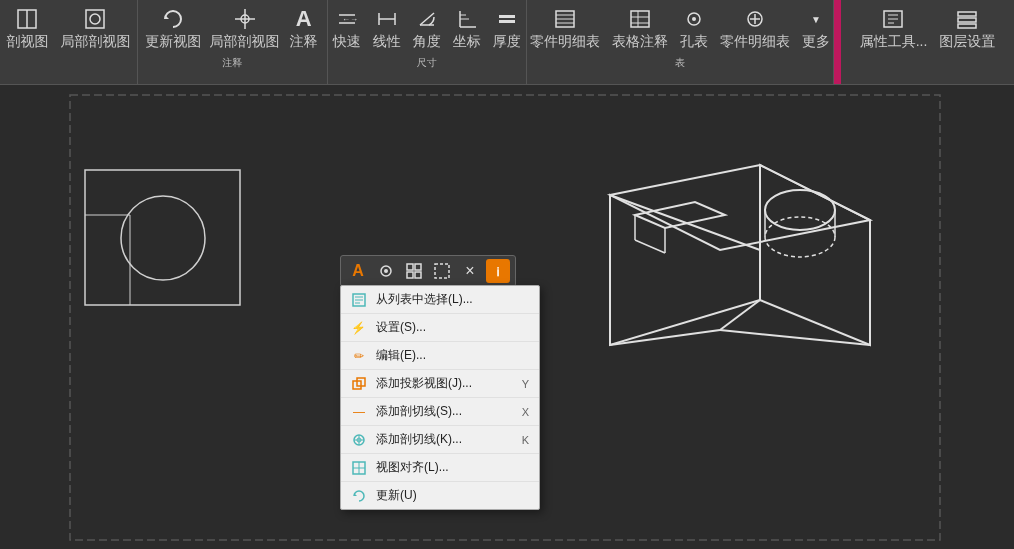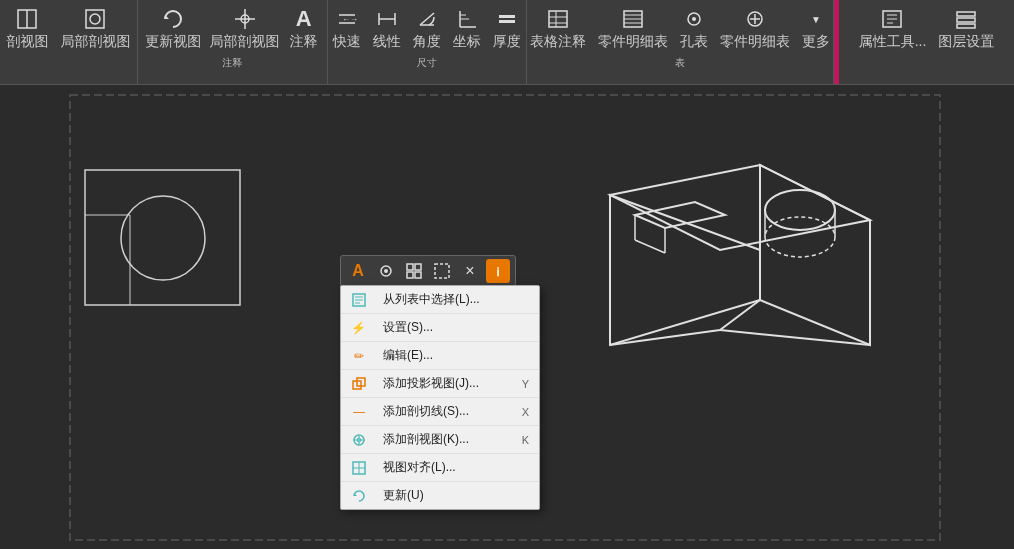--- a/index.html
+++ b/index.html
@@ -88,21 +88,21 @@
       box-shadow: 3px 3px 8px rgba(0,0,0,0.4);
     }
 
     .ctx-menu-item {
       display: flex;
       align-items: center;
       padding: 5px 10px;
       cursor: pointer;
       color: #222;
       font-size: 12px;
-      gap: 16px;
+      gap: 9px;
       border-bottom: 1px solid #e0e0e0;
       position: relative;
     }
     .ctx-menu-item:last-child { border-bottom: none; }
 
     .ctx-menu-item .menu-icon {
       width: 16px;
       height: 16px;
       display: flex;
       align-items: center;
@@ -286,37 +286,37 @@
     <div class="toolbar-section-label">尺寸</div>
   </div>
 
 
   <div class="toolbar-section" style="min-width:180px;">
     <div class="toolbar-row">
       <div class="tb-large-btn">
         <div class="tb-icon">
           <svg width="22" height="24" viewBox="0 0 22 24">
               <rect x="2" y="4" width="18" height="16" fill="none" stroke="#ddd" stroke-width="1.5"></rect>
+              <line x1="2" y1="8" x2="20" y2="8" stroke="#ddd" stroke-width="1"></line>
+              <line x1="2" y1="12" x2="20" y2="12" stroke="#ddd" stroke-width="1"></line>
+              <line x1="2" y1="16" x2="20" y2="16" stroke="#ddd" stroke-width="1"></line>
+            </svg>
+        </div>
+        <div class="tb-label">零件明细表</div>
+      </div>
+      <div class="tb-large-btn">
+        <div class="tb-icon">
+          <svg width="22" height="24" viewBox="0 0 22 24">
+              <rect x="2" y="4" width="18" height="16" fill="none" stroke="#ddd" stroke-width="1.5"></rect>
               <line x1="2" y1="10" x2="20" y2="10" stroke="#ddd" stroke-width="1"></line>
               <line x1="2" y1="16" x2="20" y2="16" stroke="#ddd" stroke-width="1"></line>
               <line x1="9" y1="4" x2="9" y2="20" stroke="#ddd" stroke-width="1"></line>
             </svg>
         </div>
         <div class="tb-label">表格注释</div>
-      </div>
-      <div class="tb-large-btn">
-        <div class="tb-icon">
-          <svg width="22" height="24" viewBox="0 0 22 24">
-              <rect x="2" y="4" width="18" height="16" fill="none" stroke="#ddd" stroke-width="1.5"></rect>
-              <line x1="2" y1="8" x2="20" y2="8" stroke="#ddd" stroke-width="1"></line>
-              <line x1="2" y1="12" x2="20" y2="12" stroke="#ddd" stroke-width="1"></line>
-              <line x1="2" y1="16" x2="20" y2="16" stroke="#ddd" stroke-width="1"></line>
-            </svg>
-        </div>
-        <div class="tb-label">零件明细表</div>
       </div>
       <div class="tb-large-btn">
         <div class="tb-icon">
           <svg width="22" height="24" viewBox="0 0 22 24">
               <circle cx="11" cy="12" r="6" fill="none" stroke="#ddd" stroke-width="1.5"></circle>
               <circle cx="11" cy="12" r="2" fill="#ddd"></circle>
             </svg>
         </div>
         <div class="tb-label">孔表</div>
       </div>
@@ -331,21 +331,21 @@
         <div class="tb-label">零件明细表</div>
       </div>
       <div class="tb-large-btn">
         <div class="tb-icon" style="color:#ddd; font-size:10px;">▼</div>
         <div class="tb-label">更多</div>
       </div>
     </div>
     <div class="toolbar-section-label">表</div>
   </div>
 
-  <div class="toolbar-section" style="min-width:180px; margin-left:auto; border-left:5px solid #be185d; border-right:none;gap:24px;">
+  <div class="toolbar-section" style="min-width:180px; margin-left:auto; border-left:7px solid #be185d; border-right:none;gap:24px;">
     <div class="toolbar-row">
       <div class="tb-large-btn">
         <div class="tb-icon">
           <svg width="22" height="24" viewBox="0 0 22 24">
               <rect x="2" y="4" width="18" height="16" fill="none" stroke="#ddd" stroke-width="1.5"></rect>
               <line x1="6" y1="8" x2="16" y2="8" stroke="#ddd" stroke-width="1"></line>
               <line x1="6" y1="12" x2="16" y2="12" stroke="#ddd" stroke-width="1"></line>
               <line x1="6" y1="16" x2="12" y2="16" stroke="#ddd" stroke-width="1"></line>
             </svg>
         </div>
@@ -471,21 +471,21 @@
 
     <div class="ctx-menu-item">
       <div class="menu-icon">
         <svg width="14" height="14" viewBox="0 0 14 14">
             <circle cx="7" cy="7" r="5" fill="none" stroke="#4db8b8" stroke-width="1.5"></circle>
             <circle cx="7" cy="7" r="2" fill="none" stroke="#4db8b8" stroke-width="1"></circle>
             <line x1="7" y1="2" x2="7" y2="12" stroke="#4db8b8" stroke-width="1"></line>
             <line x1="2" y1="7" x2="12" y2="7" stroke="#4db8b8" stroke-width="1"></line>
           </svg>
       </div>
-      <div class="menu-label">添加剖视图(K)...</div>
+      <div class="menu-label">添加剖切线(K)...</div>
       <div class="menu-shortcut" style="color:#666; font-size:11px; margin-left:auto;">K</div>
     </div>
 
     <div class="ctx-menu-item">
       <div class="menu-icon">
         <svg width="14" height="14" viewBox="0 0 14 14">
             <rect x="1" y="1" width="12" height="12" fill="none" stroke="#4db8b8" stroke-width="1.5"></rect>
             <line x1="1" y1="7" x2="13" y2="7" stroke="#4db8b8" stroke-width="1"></line>
             <line x1="7" y1="1" x2="7" y2="13" stroke="#4db8b8" stroke-width="1"></line>
           </svg>

